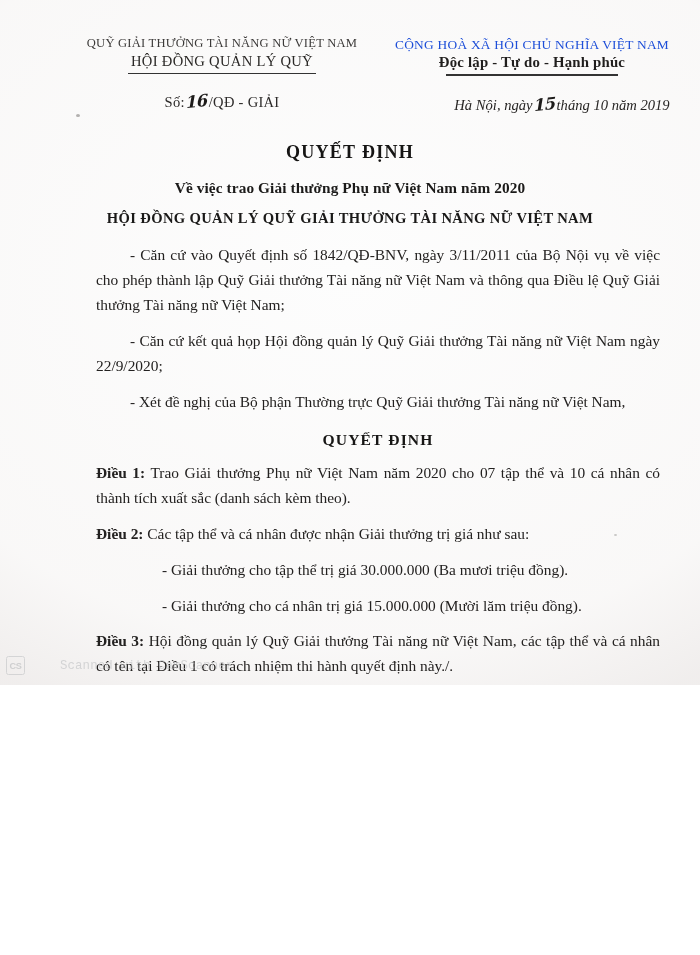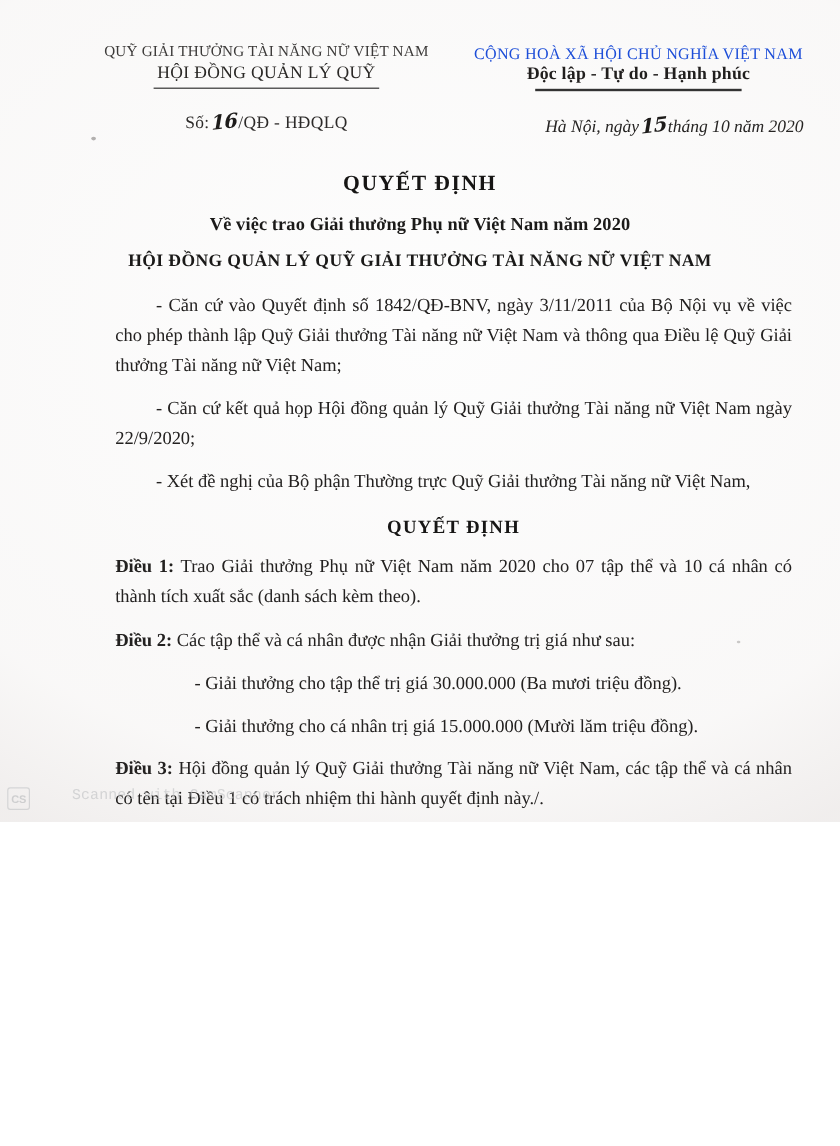--- a/index.html
+++ b/index.html
@@ -292,20 +292,21 @@
     filter: blur(2px);
     pointer-events: none;
   }
 
   
   #camscanner {
     position: absolute;
     left: 6px;
     bottom: 10px;
     display: flex;
+    align-items: center;
     gap: 7px;
     opacity: .62;
   }
   #cs-badge {
     width: 17px;
     height: 17px;
     border: 1.4px solid #c3c5c7;
     border-radius: 2.5px;
     display: flex;
     align-items: center;
@@ -342,25 +343,25 @@
     <div id="header-right">
       <div class="nation-line1">CỘNG HOÀ XÃ HỘI CHỦ NGHĨA VIỆT NAM</div>
       <div>
         <span class="nation-line2">Độc lập - Tự do - Hạnh phúc</span>
         <span class="rule-under" id="motto-rule"></span>
       </div>
     </div>
   </div>
 
   <div id="docnum-row">
-    <span>Số:</span><span class="hand">16</span><span>/QĐ - HĐQLQ</span>
+    <span>Số:</span><span class="hand">16</span><span>/QĐ - GIẢI</span>
   </div>
 
   <div id="place-date">
-    <span>Hà Nội, ngày</span><span class="hand">15</span><span>tháng 10 năm 2020</span>
+    <span>Hà Nội, ngày</span><span class="hand">15</span><span>tháng 10 năm 2019</span>
   </div>
 
   <span class="speck" style="left:76px; top:114px; width:4px; height:3px;"></span>
   <span class="speck" style="left:127px; top:907px; width:4px; height:3px;"></span>
   <span class="speck" style="left:614px; top:534px; width:3px; height:2px; opacity:.5;"></span>
 
   <div id="title-block">
     <div id="doc-title">QUYẾT ĐỊNH</div>
     <div id="doc-subtitle">Về việc trao Giải thưởng Phụ nữ Việt Nam năm 2020</div>
   </div>

